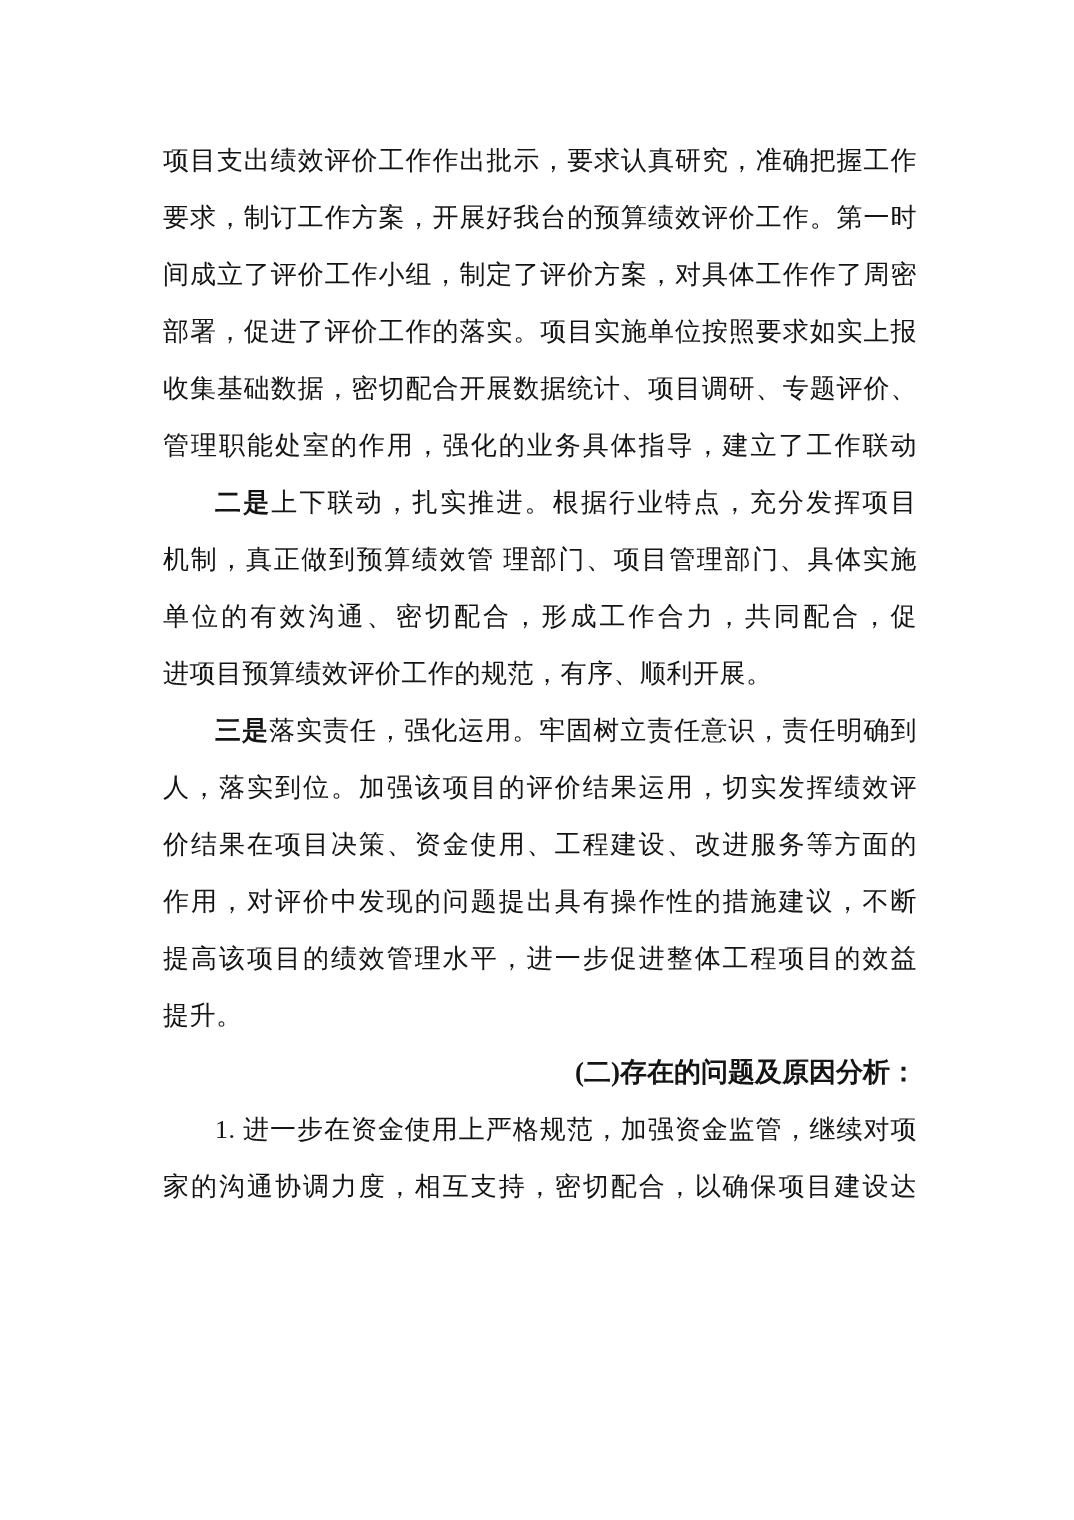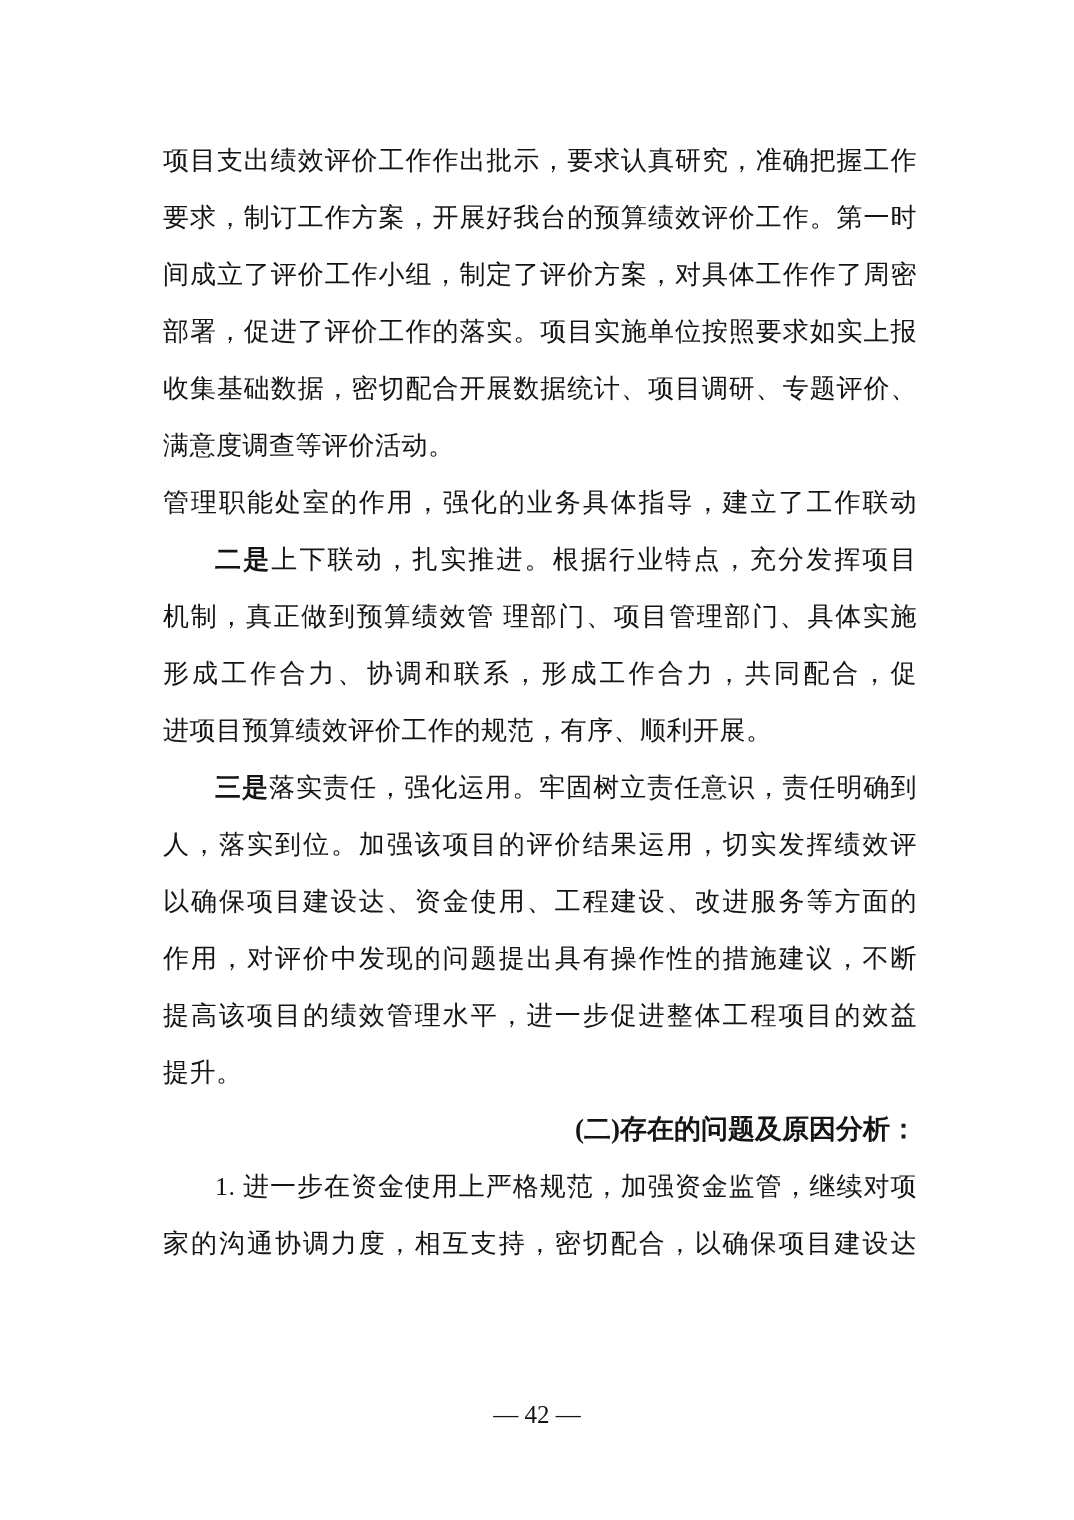--- a/index.html
+++ b/index.html
@@ -61,32 +61,28 @@
 </head>
 <body>
 
 <div class="page">
   <div class="text-block">
       <div class="line justify"><span>项目支出绩效评价工作作出批示，要求认真研究，准确把握工作</span></div>
       <div class="line justify"><span>要求，制订工作方案，开展好我台的预算绩效评价工作。第一时</span></div>
       <div class="line justify"><span>间成立了评价工作小组，制定了评价方案，对具体工作作了周密</span></div>
       <div class="line justify"><span>部署，促进了评价工作的落实。项目实施单位按照要求如实上报</span></div>
       <div class="line justify"><span>收集基础数据，密切配合开展数据统计、项目调研、专题评价、</span></div>
-      <div class="line"><span>满意度调查等评价活动。</span></div>
       <div class="line justify"><span>管理职能处室的作用，强化的业务具体指导，建立了工作联动</span></div>
       <div class="line justify indent"><span class="bold">二是</span><span>上下联动，扎实推进。根据行业特点，充分发挥项目</span></div>
       <div class="line justify"><span>机制，真正做到预算绩效管 理部门、项目管理部门、具体实施</span></div>
-      <div class="line justify"><span>形成工作合力、协调和联系，形成工作合力，共同配合，促</span></div>
+      <div class="line justify"><span>单位的有效沟通、密切配合，形成工作合力，共同配合，促</span></div>
       <div class="line"><span>进项目预算绩效评价工作的规范，有序、顺利开展。</span></div>
       <div class="line justify indent"><span class="bold">三是</span><span>落实责任，强化运用。牢固树立责任意识，责任明确到</span></div>
       <div class="line justify"><span>人，落实到位。加强该项目的评价结果运用，切实发挥绩效评</span></div>
-      <div class="line justify"><span>以确保项目建设达、资金使用、工程建设、改进服务等方面的</span></div>
+      <div class="line justify"><span>价结果在项目决策、资金使用、工程建设、改进服务等方面的</span></div>
       <div class="line justify"><span>作用，对评价中发现的问题提出具有操作性的措施建议，不断</span></div>
       <div class="line justify"><span>提高该项目的绩效管理水平，进一步促进整体工程项目的效益</span></div>
       <div class="line"><span>提升。</span></div>
       <div class="line heading"><span class="bold">(二)存在的问题及原因分析：</span></div>
       <div class="line justify indent"><span>1. 进一步在资金使用上严格规范，加强资金监管，继续对项</span></div>
       <div class="line justify"><span>家的沟通协调力度，相互支持，密切配合，以确保项目建设达</span></div>
     </div>
-  <div class="footer">
-    <span>— 42 —</span>
-  </div>
 </div>
 
 </body></html>

